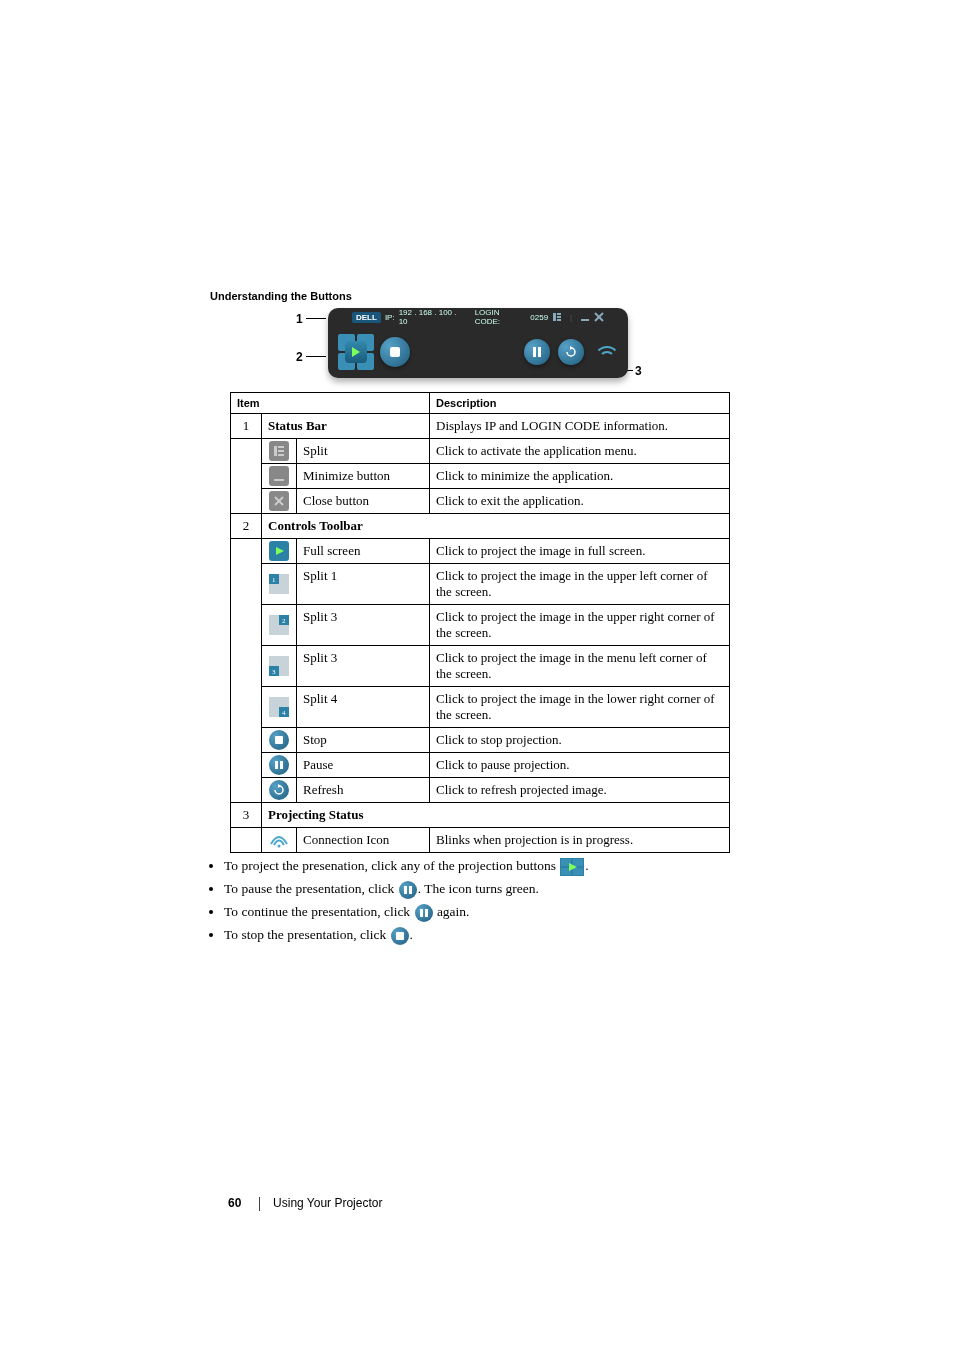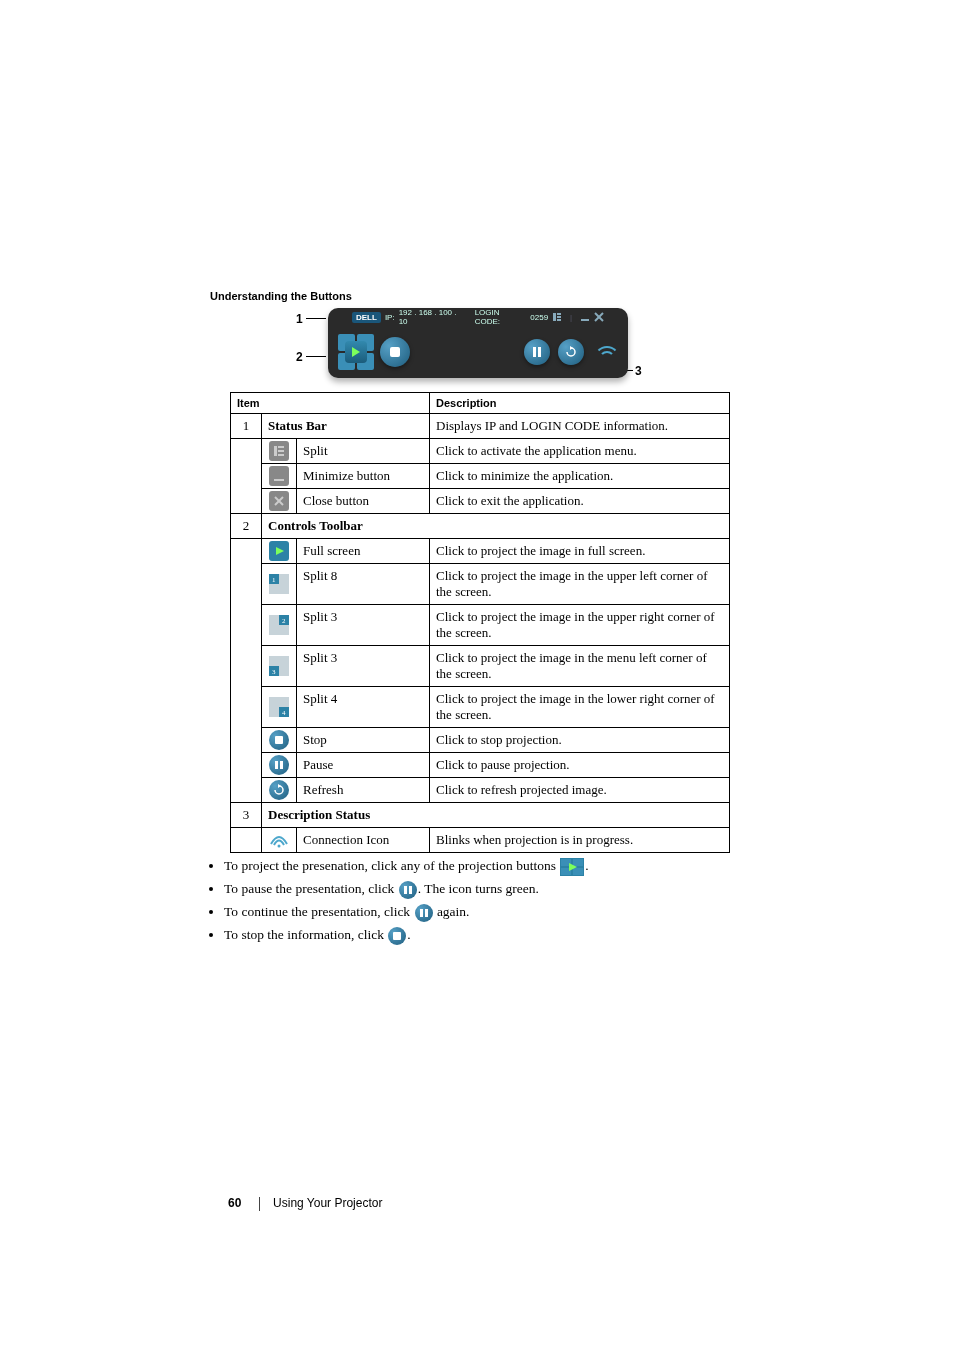--- a/index.html
+++ b/index.html
@@ -379,21 +379,21 @@
     <tr>
       <td class="icon-cell"><span class="mini-ic">
               <svg width="20" height="20">
                 <rect x="0" y="0" width="10" height="10" fill="#2c82a6"></rect>
                 <rect x="10" y="0" width="10" height="10" fill="#c7d3d9"></rect>
                 <rect x="0" y="10" width="10" height="10" fill="#c7d3d9"></rect>
                 <rect x="10" y="10" width="10" height="10" fill="#c7d3d9"></rect>
                 <text x="3" y="8" font-size="7" fill="#fff">1</text>
               </svg>
             </span></td>
-      <td class="label-cell">Split 8</td>
+      <td class="label-cell">Split 1</td>
       <td>Click to project the image in the upper left corner of the screen.</td>
     </tr>
     <tr>
       <td class="icon-cell"><span class="mini-ic">
               <svg width="20" height="20">
                 <rect x="0" y="0" width="10" height="10" fill="#c7d3d9"></rect>
                 <rect x="10" y="0" width="10" height="10" fill="#2c82a6"></rect>
                 <rect x="0" y="10" width="10" height="10" fill="#c7d3d9"></rect>
                 <rect x="10" y="10" width="10" height="10" fill="#c7d3d9"></rect>
                 <text x="13" y="8" font-size="7" fill="#fff">2</text>
@@ -453,21 +453,21 @@
                 <path d="M6 2 A4 4 0 1 1 2 6" fill="none" stroke="#fff" stroke-width="1.5"></path>
                 <polygon points="5,0 8,2 5,4" fill="#fff"></polygon>
               </svg>
             </span></td>
       <td class="label-cell">Refresh</td>
       <td>Click to refresh projected image.</td>
     </tr>
 
     <tr class="sec-row">
       <td class="num">3</td>
-      <td class="section" colspan="3">Description Status</td>
+      <td class="section" colspan="3">Projecting Status</td>
     </tr>
     <tr>
       <td style="border-top:none"></td>
       <td class="icon-cell"><span class="mini-ic">
               <svg width="20" height="16">
                 <path d="M2 12 Q10 -2 18 12" fill="none" stroke="#4da7cc" stroke-width="2"></path>
                 <path d="M5 13 Q10 4 15 13" fill="none" stroke="#4da7cc" stroke-width="2"></path>
                 <circle cx="10" cy="14" r="1.5" fill="#4da7cc"></circle>
               </svg>
             </span></td>
@@ -500,21 +500,21 @@
     </li>
     <li>
       <span>To continue the presentation, click </span><span class="inline-ic">
           <svg width="10" height="10">
             <rect x="1" y="1" width="3" height="8" fill="#fff"></rect>
             <rect x="6" y="1" width="3" height="8" fill="#fff"></rect>
           </svg>
         </span><span> again.</span>
     </li>
     <li>
-      <span>To stop the information, click </span><span class="inline-ic">
+      <span>To stop the presentation, click </span><span class="inline-ic">
           <svg width="10" height="10">
             <rect x="1" y="1" width="8" height="8" rx="1" fill="#fff"></rect>
           </svg>
         </span><span>.</span>
     </li>
   </ul>
 
 </div>
 
 <div class="footer">

